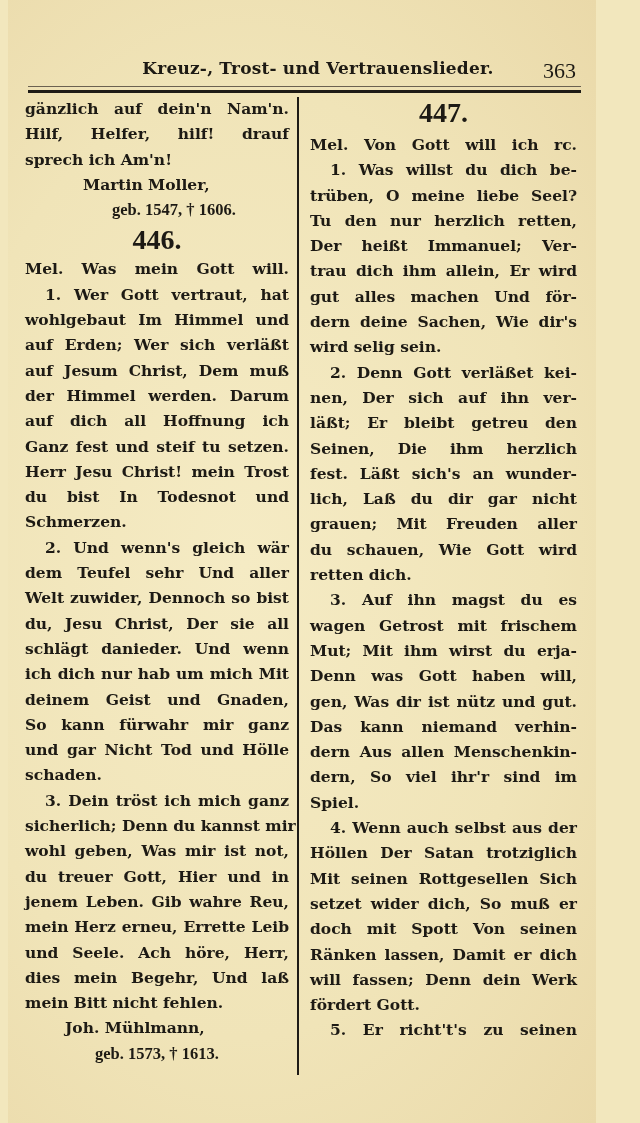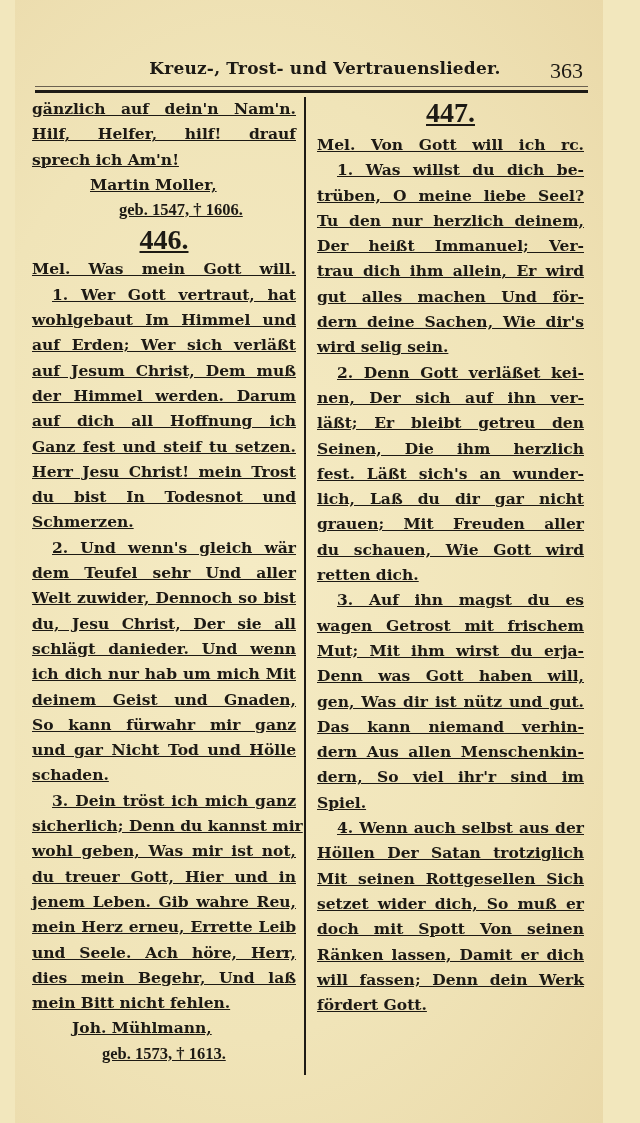--- a/index.html
+++ b/index.html
@@ -4,21 +4,21 @@
   <style>
     html, body { margin: 0; padding: 0; }
     body {
       width: 640px; height: 1123px; overflow: hidden;
       background: #f2e7bd;
       font-family: "DejaVu Serif", serif;
       color: #1d1a14;
       position: relative;
     }
     .page {
-      position: absolute; left: 15px; top: 0; width: 588px; height: 1123px;
+      position: absolute; left: 8px; top: 0; width: 588px; height: 1123px;
       background: radial-gradient(ellipse at 40% 50%, #f5ebc4 0%, #f0e4b8 60%, #ead9a9 100%);
     }
     .running-head {
       position: absolute; left: 18px; top: 58px; width: 556px; height: 24px;
     }
     .running-title {
       position: absolute; left: 102px; top: 0; width: 380px;
       font-size: 17px; letter-spacing: 0.2px; text-align: center;
       font-weight: bold; font-family: "DejaVu Serif", serif;
     }
@@ -31,21 +31,21 @@
     }
     .rule-thick {
       position: absolute; left: 20px; top: 90px; width: 553px; height: 3px; background: #1e1b16;
     }
     .column-divider {
       position: absolute; left: 289px; top: 97px; width: 2px; height: 978px; background: #1e1b16;
     }
     .col {
       position: absolute; top: 96px;
       font-family: "DejaVu Serif", serif; font-weight: bold;
-      font-size: 15.5px; line-height: 25.3px; text-decoration: underline;
+      font-size: 15.5px; line-height: 25.3px;
     }
     .col-left { left: 17px; width: 264px; }
     .col-right { left: 302px; width: 267px; }
     .line {
       display: block; white-space: nowrap; height: 25.3px;
       text-align: justify; text-align-last: justify;
     }
     .line.last { text-align-last: left; }
     .line.indent { padding-left: 20px; }
     .author {
@@ -121,21 +121,21 @@
     <span class="author dates" style="padding-left:70px">geb. 1573, † 1613.</span>
   </div>
 
   <div class="col col-right">
     <span class="hymn-number" style="height:36px;line-height:34px">447.</span>
     <span class="melody">Mel. Von Gott will ich rc.</span>
 
     <div>
       <span class="line indent">1. Was willst du dich be-</span>
       <span class="line">trüben, O meine liebe Seel?</span>
-      <span class="line">Tu den nur herzlich deinem,</span>
+      <span class="line">Tu den nur herzlich retten,</span>
       <span class="line">Der heißt Immanuel; Ver-</span>
       <span class="line">trau dich ihm allein, Er wird</span>
       <span class="line">gut alles machen Und för-</span>
       <span class="line">dern deine Sachen, Wie dir's</span>
       <span class="line last">wird selig sein.</span>
     </div>
     <div>
       <span class="line indent">2. Denn Gott verläßet kei-</span>
       <span class="line">nen, Der sich auf ihn ver-</span>
       <span class="line">läßt; Er bleibt getreu den</span>
@@ -160,14 +160,17 @@
     <div>
       <span class="line indent">4. Wenn auch selbst aus der</span>
       <span class="line">Höllen Der Satan trotziglich</span>
       <span class="line">Mit seinen Rottgesellen Sich</span>
       <span class="line">setzet wider dich, So muß er</span>
       <span class="line">doch mit Spott Von seinen</span>
       <span class="line">Ränken lassen, Damit er dich</span>
       <span class="line">will fassen; Denn dein Werk</span>
       <span class="line last">fördert Gott.</span>
     </div>
+    <div>
+      <span class="line indent">5. Er richt't's zu seinen</span>
+    </div>
   </div>
 </div>
 
 </body></html>

